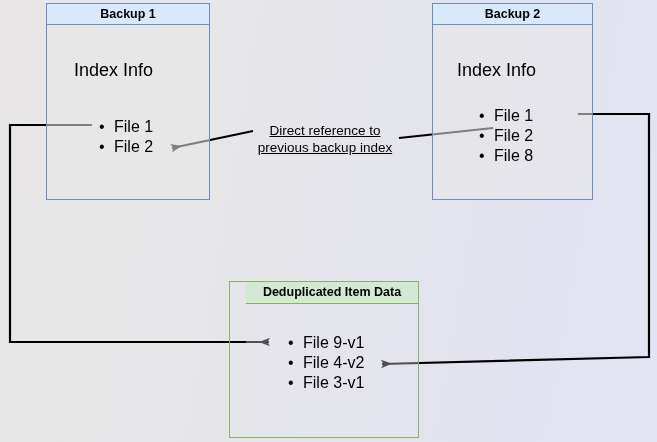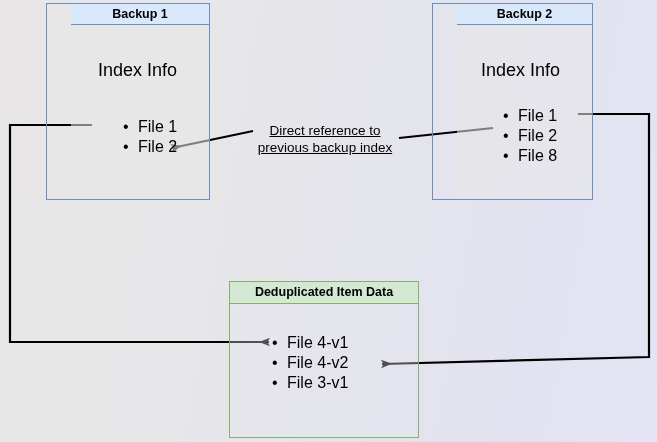--- a/index.html
+++ b/index.html
@@ -43,34 +43,34 @@
     justify-content: center;
   }
   .node .node-body {
     box-sizing: border-box;
     width: 100%;
     position: relative;
   }
   
   .node.blue {
     border: 1.4px solid #6c8ebf;
-    padding-left: 24px;
   }
   .node.blue .node-header {
     background: #dae8fc;
     border-bottom: 1.4px solid #6c8ebf;
     height: 21px;
   }
   .node.blue .node-body {
     background: rgba(232,231,232,0.55);
     height: calc(100% - 21px);
   }
   
   .node.green {
     border: 1.6px solid #82b366;
+    padding-left: 16px;
   }
   .node.green .node-header {
     background: #d5e8d4;
     border-bottom: 1.6px solid #82b366;
     height: 22px;
   }
   .node.green .node-body {
     background: rgba(230,230,240,0.35);
     height: calc(100% - 22px);
   }
@@ -153,21 +153,21 @@
         <li>File 2</li>
         <li>File 8</li>
       </ul>
     </div>
   </div>
 
   <div class="node green" style="left:229px; top:281px; width:190px; height:157px;">
     <div class="node-header">Deduplicated Item Data</div>
     <div class="node-body">
       <ul class="file-list" style="left:42px; top:29px;">
-        <li>File 4-v1</li>
+        <li>File 9-v1</li>
         <li>File 4-v2</li>
         <li>File 3-v1</li>
       </ul>
     </div>
   </div>
 
   <div class="edge-label" style="left:249px; top:122px; width:152px;">Direct reference to
 previous backup index</div>
 
 </div>

